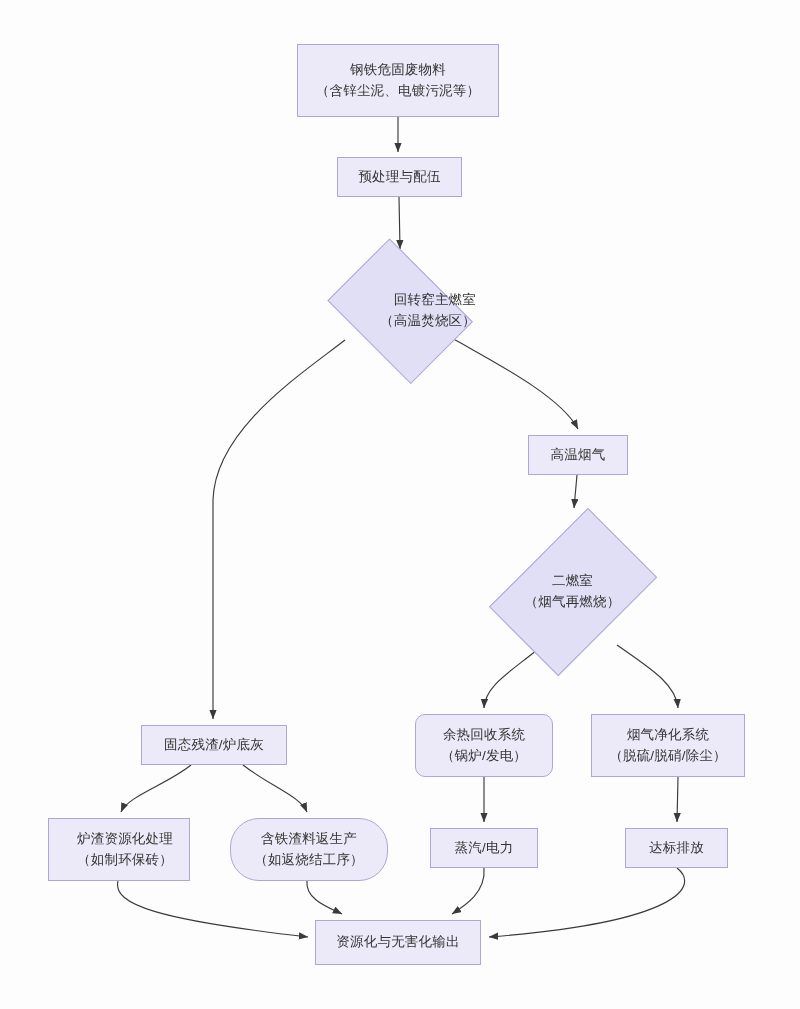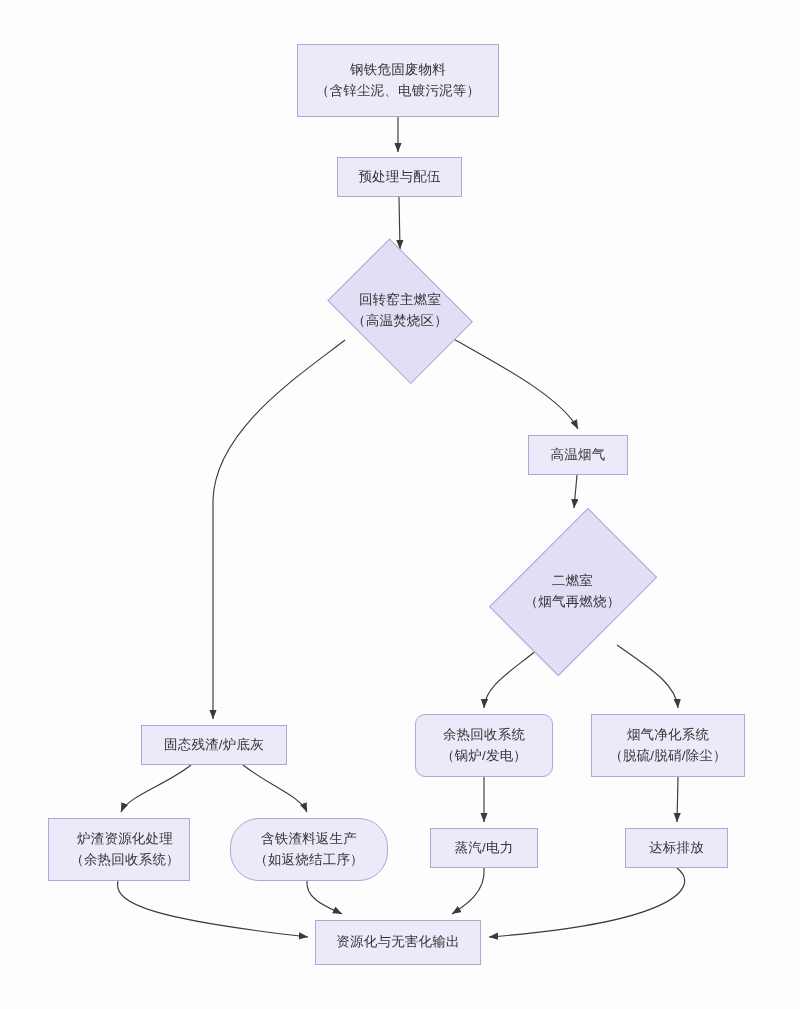--- a/index.html
+++ b/index.html
@@ -111,21 +111,21 @@
 
   <div class="node box" style="left:297px; top:44px; width:202px; height:73px;">
     <span class="lbl">钢铁危固废物料</span>
     <span class="lbl">（含锌尘泥、电镀污泥等）</span>
   </div>
 
   <div class="node box" style="left:337px; top:157px; width:125px; height:40px;">
     <span class="lbl">预处理与配伍</span>
   </div>
 
-  <div class="node diamond" style="left:324px; top:254px; width:152px; height:113px;">
+  <div class="node diamond" style="left:324px; top:254px; width:152px; height:113px;align-items:flex-end;">
     <span class="dmd-shape"></span>
     <span class="lbl">回转窑主燃室</span>
     <span class="lbl">（高温焚烧区）</span>
   </div>
 
   <div class="node box" style="left:528px; top:435px; width:100px; height:40px;">
     <span class="lbl">高温烟气</span>
   </div>
 
   <div class="node diamond" style="left:504px; top:513px; width:137px; height:157px;">
@@ -143,21 +143,21 @@
     <span class="lbl">（锅炉/发电）</span>
   </div>
 
   <div class="node box" style="left:591px; top:714px; width:154px; height:63px;">
     <span class="lbl">烟气净化系统</span>
     <span class="lbl">（脱硫/脱硝/除尘）</span>
   </div>
 
   <div class="node box" style="left:48px; top:818px; width:142px; height:63px;padding-left:12px;">
     <span class="lbl">炉渣资源化处理</span>
-    <span class="lbl">（余热回收系统）</span>
+    <span class="lbl">（如制环保砖）</span>
   </div>
 
   <div class="node box" style="left:230px; top:818px; width:158px; height:63px;border-radius:29px;">
     <span class="lbl">含铁渣料返生产</span>
     <span class="lbl">（如返烧结工序）</span>
   </div>
 
   <div class="node box" style="left:430px; top:828px; width:108px; height:40px;">
     <span class="lbl">蒸汽/电力</span>
   </div>

